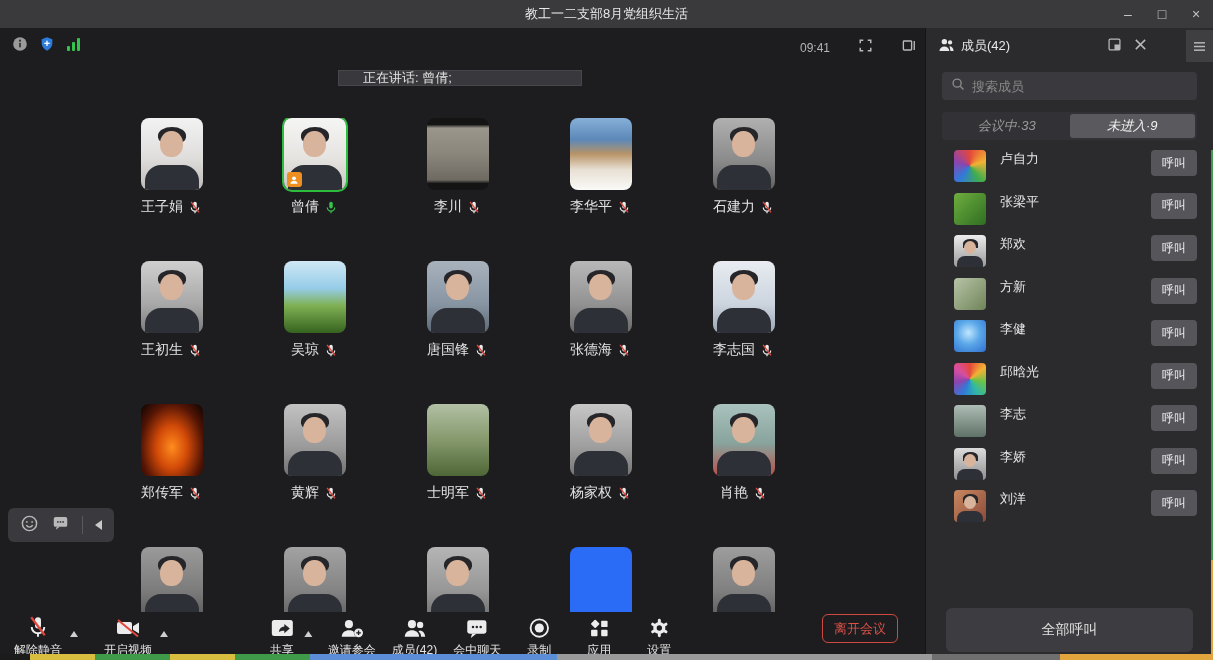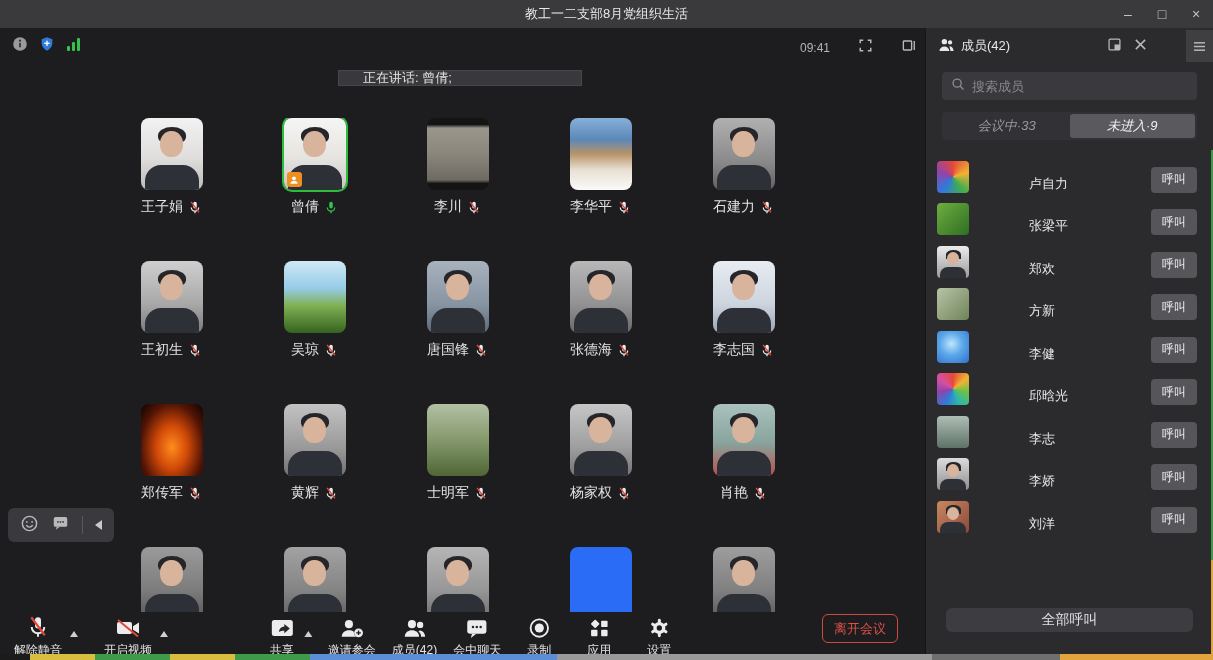--- a/index.html
+++ b/index.html
@@ -90,32 +90,32 @@
     border-radius:4px; display:flex; align-items:center; padding-left:9px; }
   .sb-search input { flex:1; margin-left:7px; background:transparent; border:none; outline:none;
     font-size:13px; color:#dcdcdc; font-family:inherit; }
   .sb-search input::placeholder { color:#8a8a8a; }
   .sb-tabs { position:absolute; left:16px; right:16px; top:84px; height:28px; background:#323236;
     border-radius:4px; display:flex; padding:2px; }
   .sb-tab { flex:1; display:flex; align-items:center; justify-content:center; font-size:13px;
     color:#9a9a9a; border-radius:3px; cursor:default;font-style:italic; }
   .sb-tab.active { background:#5a5a5e; color:#f2f2f2; }
   .member-list { position:absolute; left:0; right:0; top:122px; height:430px; overflow:hidden; }
-  .mrow { height:42.5px; display:flex; align-items:flex-end; padding:0 16px 0 11px;gap:46px; }
+  .mrow { height:42.5px; display:flex; align-items:flex-start; padding:0 16px 0 28px; }
   .avatar { position:relative; width:32px; height:32px; border-radius:4px; overflow:hidden; flex:none; background:#777; }
   .msil .head { position:absolute; left:50%; top:6px; width:12px; height:13px; margin-left:-6px;
     border-radius:50%; background:#d9b49c; }
   .msil .hair { position:absolute; left:50%; top:4px; width:15px; height:9px; margin-left:-7.5px;
     border-radius:50% 50% 0 0; background:#26262a; }
   .msil .shoulders { position:absolute; left:50%; bottom:-4px; width:26px; height:15px; margin-left:-13px;
     border-radius:8px 8px 0 0; background:#2e3038; }
   .mname { margin-left:14px; font-size:13px; color:#e6e6e6; flex:1; }
   .call-btn { width:46px; height:26px; background:#55555a; border:none; border-radius:4px;
     color:#f0f0f0; font-size:12px; font-family:inherit; }
-  .call-all-btn { position:absolute; left:20px; right:20px; top:580px; height:24px; background:#3d3d41;
+  .call-all-btn { position:absolute; left:20px; right:20px; top:580px; height:44px; background:#3d3d41;
     border:none; border-radius:6px; color:#e0e0e0; font-size:14px; font-family:inherit; }
 
   
   .edge-strip { position:absolute; width:2px; right:0; }
   .bottom-strip { position:absolute; left:0; bottom:0; height:6px; width:1213px; display:flex; }
   .bottom-strip div { height:6px; }
 </style>
 </head>
 <body>
 

